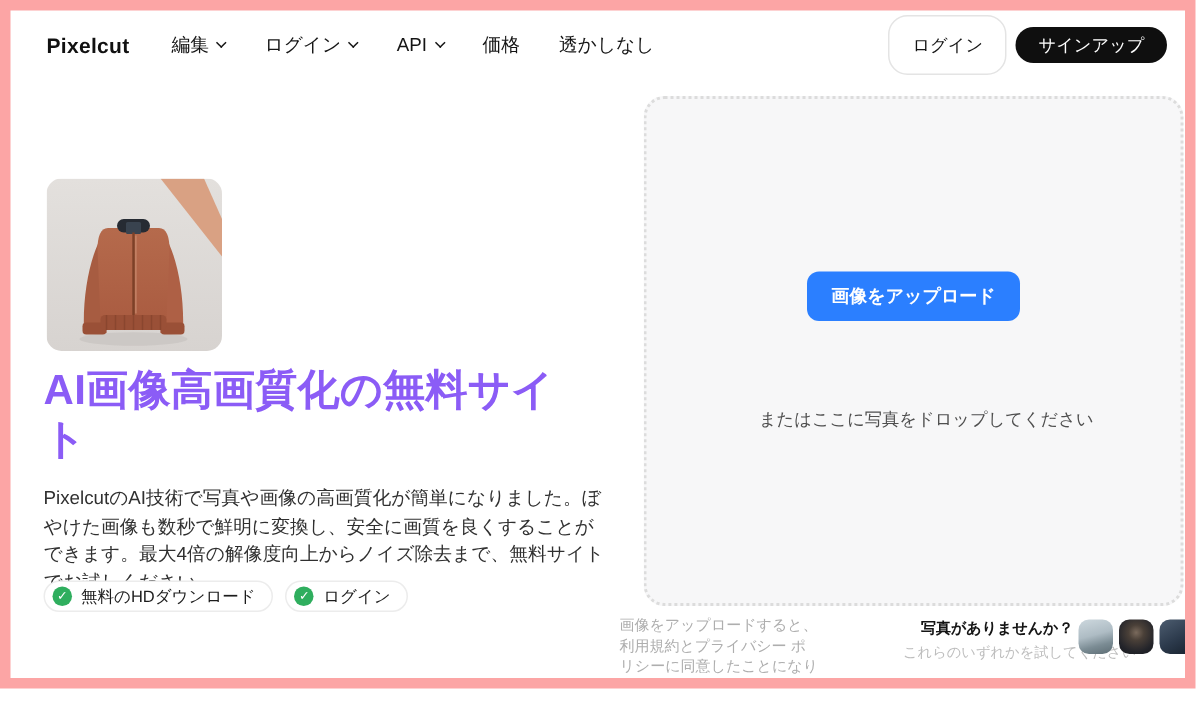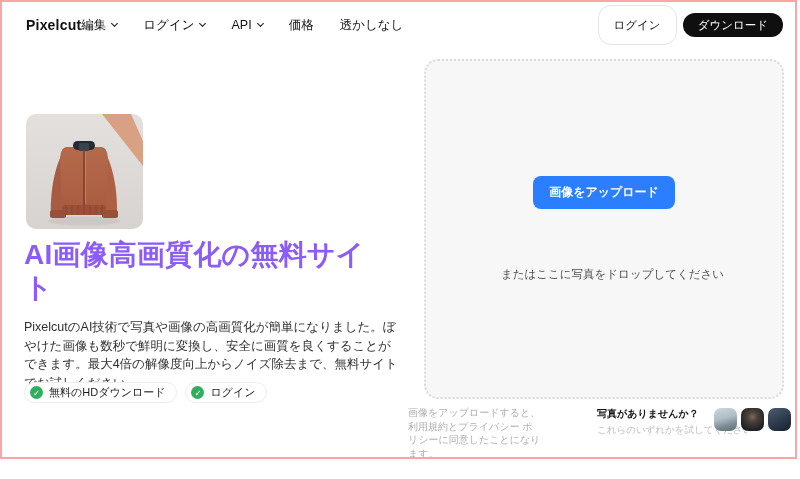--- a/index.html
+++ b/index.html
@@ -1,22 +1,22 @@
 <!DOCTYPE html>
 <html><head>
 <meta charset="utf-8">
 <style>
   * { margin:0; padding:0; box-sizing:border-box; }
   html,body { width:800px; height:479px; background:#ffffff; font-family:"Liberation Sans","DejaVu Sans",sans-serif; }
-  .frame { position:absolute; left:0; top:0; width:797px; height:459px; border:2px solid #fca5a5; background:#ffffff; overflow:hidden; }
+  .frame { position:absolute; left:0; top:0; width:797px; height:459px; border:7px solid #fca5a5; background:#ffffff; overflow:hidden; }
 
   
   .nav { position:absolute; left:0; top:0; width:100%; height:46px; display:flex; align-items:center; padding:0 12px 0 24px; }
   .logo { font-size:14px; font-weight:700; color:#111; letter-spacing:.2px; cursor:pointer; }
-  .nav-items { display:flex; align-items:center; gap:26px; }
+  .nav-items { display:flex; align-items:center; gap:26px; margin-left:28px; }
   .nav-item { display:flex; align-items:center; font-size:12.5px; color:#141414; cursor:pointer; }
   .chev { width:5px; height:5px; border-right:1.4px solid #141414; border-bottom:1.4px solid #141414; transform:rotate(45deg); display:inline-block; margin-left:6px; margin-bottom:3px; }
   .nav-right { margin-left:auto; display:flex; align-items:center; gap:6px; }
   .btn-login { height:40px; padding:0 15px; border:1px solid #e4e4e4; border-radius:13px; background:#fff; font-size:11.5px; color:#141414; font-family:inherit; cursor:pointer; }
   .btn-signup { height:24px; padding:0 15px; border:none; border-radius:13px; background:#0f0f0f; font-size:11.5px; color:#ffffff; font-family:inherit; cursor:pointer; }
 
   
   .sample-image { position:absolute; left:24px; top:112px; width:117px; height:115px; border-radius:10px; overflow:hidden; }
   .hero-title { position:absolute; left:22px; top:236px; width:348px; font-size:28px; line-height:33px; font-weight:700; color:#8b5cf6; letter-spacing:.2px; }
   .hero-desc { position:absolute; left:22px; top:316px; width:378px; font-size:12.5px; line-height:18.5px; color:#303030; }
@@ -25,21 +25,21 @@
   .check-circle { width:13px; height:13px; border-radius:50%; background:#2fae5e; color:#fff; font-size:8.5px; display:flex; align-items:center; justify-content:center; margin-right:6px; }
 
   
   .dropzone { position:absolute; left:422px; top:57px; width:360px; height:340px; background:#f7f7f8; border:2px dotted #dcdcdc; border-radius:14px; display:flex; flex-direction:column; align-items:center; justify-content:center; cursor:pointer;gap:48px; }
   .upload-btn { border:none; background:#2b7fff; color:#fff; font-weight:700; font-size:12px; font-family:inherit; padding:8px 16px; border-radius:8px; cursor:pointer; }
   .drop-hint { margin-top:10px; font-size:11.5px; color:#4f4f4f;margin-left:17px; }
 
   
   .terms { position:absolute; left:406px; top:404px; width:134px; font-size:10px; line-height:13.5px; color:#aeaeae; }
   .no-photo { position:absolute; left:595px; top:405px; width:120px; }
-  .np-title { font-size:10px; font-weight:700; color:#141414; }
+  .np-title { font-size:10px; font-weight:700; color:#141414;margin-left:12px; }
   .np-caption { margin-top:3px; font-size:9.5px; color:#bdbdbd; white-space:nowrap; }
   .thumbs { position:absolute; left:712px; top:406px; display:flex; gap:4px; }
   .thumb { width:23px; height:23px; border-radius:7px; cursor:pointer; }
   .thumb1 { background:linear-gradient(165deg,#cdd8de 0%,#aebcc4 45%,#7b8c94 72%,#5d6d74 100%); }
   .thumb2 { background:radial-gradient(circle at 50% 38%,#7a6a5c 0%,#4a4038 28%,#23242a 70%,#17181c 100%); }
   .thumb3 { background:linear-gradient(150deg,#4d5d70 0%,#2c3a4c 55%,#16202c 100%); }
 </style>
 </head>
 <body>
 
@@ -62,21 +62,21 @@
         </a>
       <a class="nav-item">
           <span>価格</span>
         </a>
       <a class="nav-item">
           <span>透かしなし</span>
         </a>
     </nav>
     <div class="nav-right">
       <button class="btn-login">ログイン</button>
-      <button class="btn-signup">ダウンロード</button>
+      <button class="btn-signup">サインアップ</button>
     </div>
   </header>
 
   <div class="sample-image">
     <svg width="117" height="115" viewBox="0 0 117 115" xmlns="http://www.w3.org/2000/svg">
       <defs>
         <linearGradient id="bg" x1="0" y1="0" x2="0" y2="1">
           <stop offset="0" stop-color="#e3e0dd"></stop>
             <stop offset="1" stop-color="#d7d3d0"></stop>
         </linearGradient>

